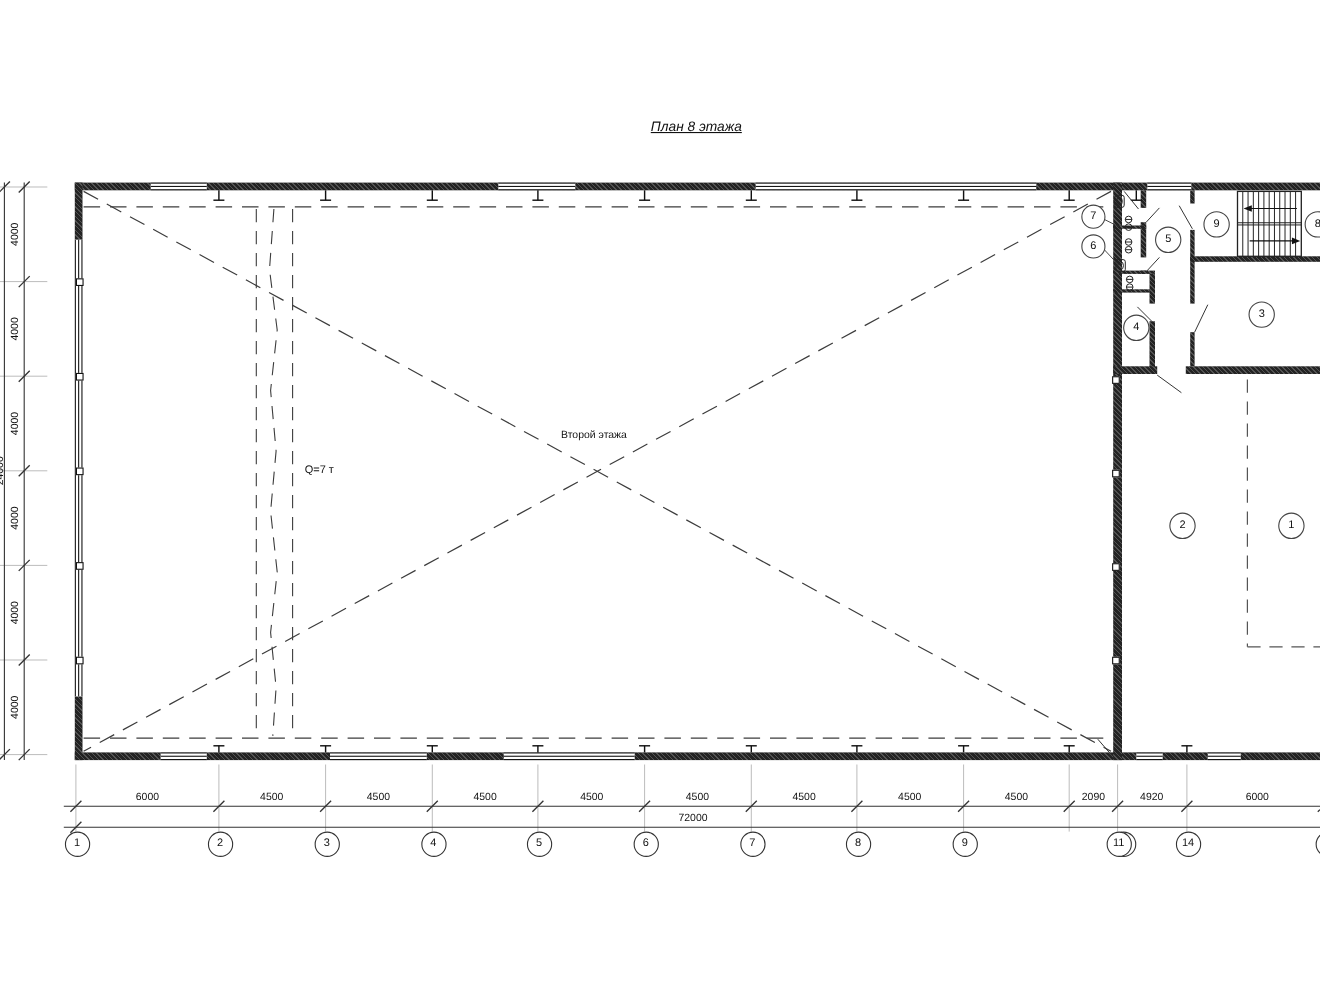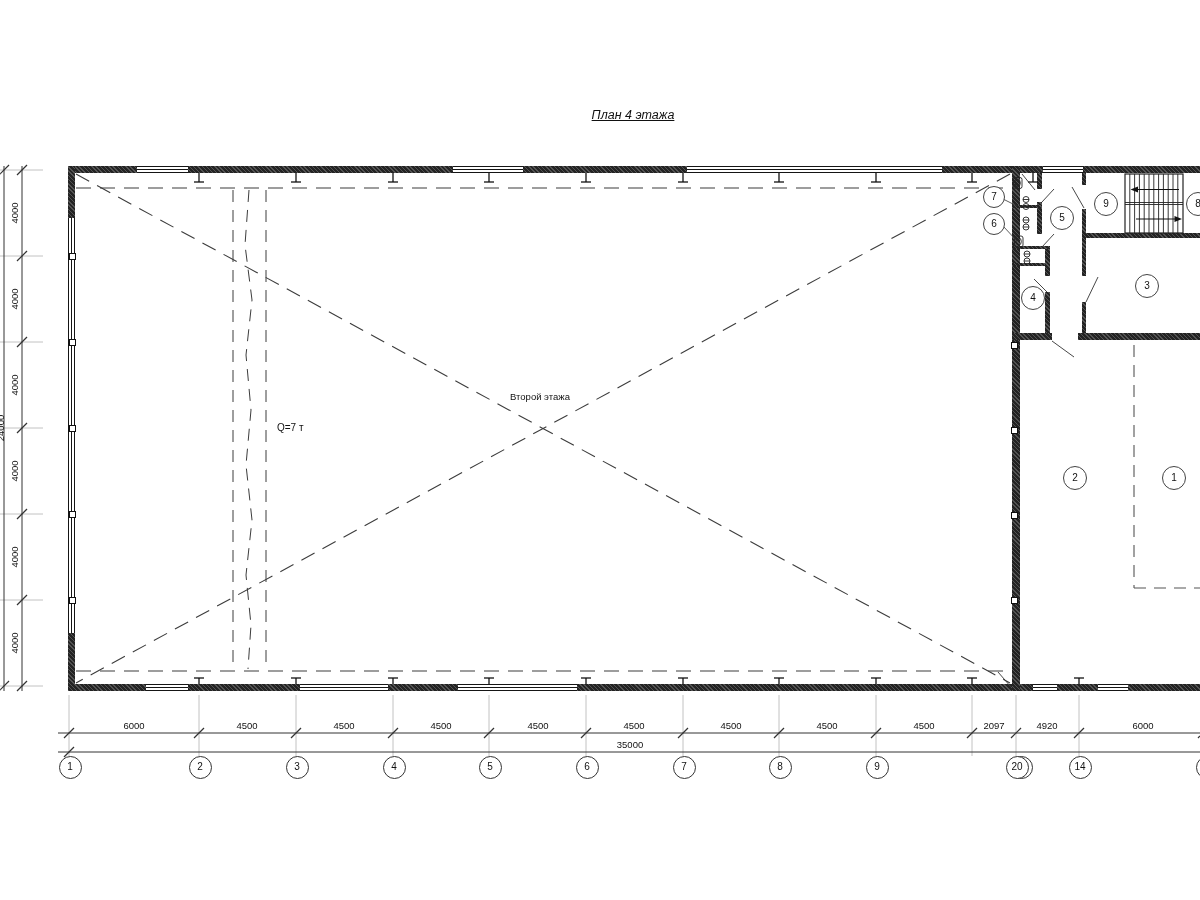--- a/index.html
+++ b/index.html
@@ -270,42 +270,42 @@
   <div class="bub" style="left:768.5px;top:755.5px;">
       <span>8</span>
     </div>
   <div class="bub" style="left:865.5px;top:755.5px;">
       <span>9</span>
     </div>
   <div class="bub" style="left:1010px;top:755.5px;">
       <span>10</span>
     </div>
   <div class="bub" style="left:1005.5px;top:755.5px;">
-      <span>20</span>
+      <span>11</span>
     </div>
   <div class="bub" style="left:1068.5px;top:755.5px;">
       <span>14</span>
     </div>
   <div class="bub" style="left:1195.5px;top:755.5px;">
       <span></span>
     </div>
 
   <div class="dim" style="left:134px;top:725px;">6000</div>
   <div class="dim" style="left:247px;top:725px;">4500</div>
   <div class="dim" style="left:344px;top:725px;">4500</div>
   <div class="dim" style="left:441px;top:725px;">4500</div>
   <div class="dim" style="left:538px;top:725px;">4500</div>
   <div class="dim" style="left:634px;top:725px;">4500</div>
   <div class="dim" style="left:731px;top:725px;">4500</div>
   <div class="dim" style="left:827px;top:725px;">4500</div>
   <div class="dim" style="left:924px;top:725px;">4500</div>
-  <div class="dim" style="left:994px;top:725px;">2097</div>
+  <div class="dim" style="left:994px;top:725px;">2090</div>
   <div class="dim" style="left:1047px;top:725px;">4920</div>
   <div class="dim" style="left:1143px;top:725px;">6000</div>
-  <div class="dim" style="left:630px;top:744px;">35000</div>
+  <div class="dim" style="left:630px;top:744px;">72000</div>
 
   <div class="dimv" style="left:14px;top:213px;">4000</div>
   <div class="dimv" style="left:14px;top:299px;">4000</div>
   <div class="dimv" style="left:14px;top:385px;">4000</div>
   <div class="dimv" style="left:14px;top:471px;">4000</div>
   <div class="dimv" style="left:14px;top:557px;">4000</div>
   <div class="dimv" style="left:14px;top:643px;">4000</div>
   <div class="dimv" style="left:0px;top:428px;">24000</div>
 
   <div class="room" style="left:1162px;top:466px;">
@@ -329,17 +329,17 @@
   <div class="room" style="left:983px;top:186px;width:20px;height:20px;">
       <span>7</span>
     </div>
   <div class="room" style="left:1186px;top:192px;">
       <span>8</span>
     </div>
   <div class="room" style="left:1094px;top:192px;">
       <span>9</span>
     </div>
 
-  <div class="ttl" style="left:633px;top:108px;">План 4 этажа</div>
+  <div class="ttl" style="left:633px;top:108px;">План 8 этажа</div>
   <div class="note" style="left:540px;top:396px;transform:translate(-50%,-50%);font-size:9.5px;">Второй этажа</div>
   <div class="note" style="left:277px;top:422px;">Q=7 т</div>
 
 </div>
 
 </body></html>

